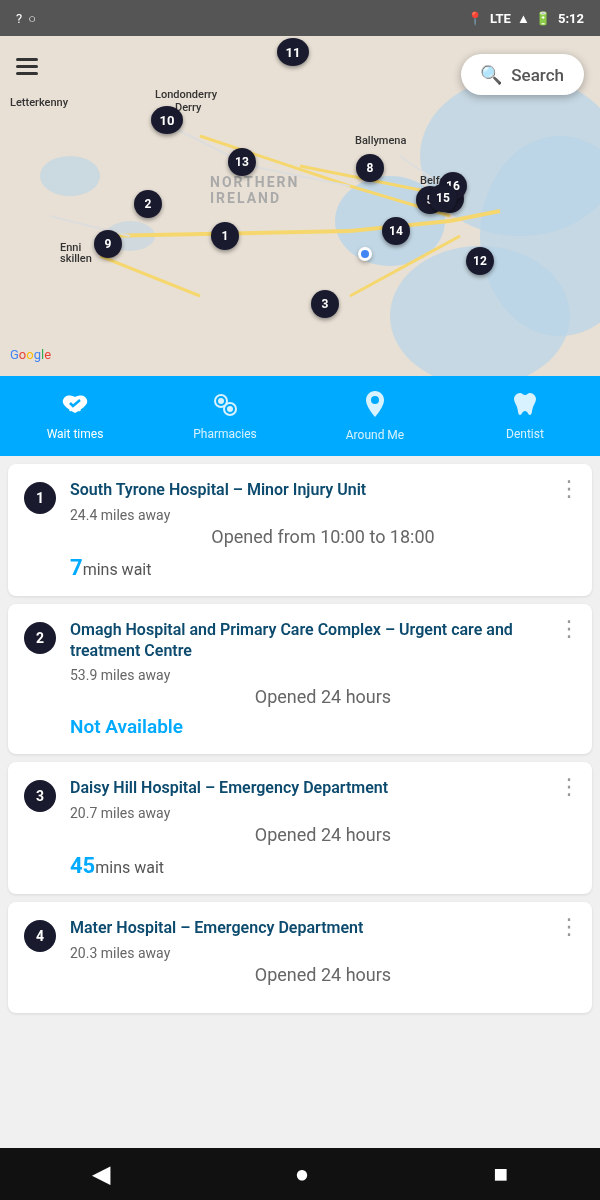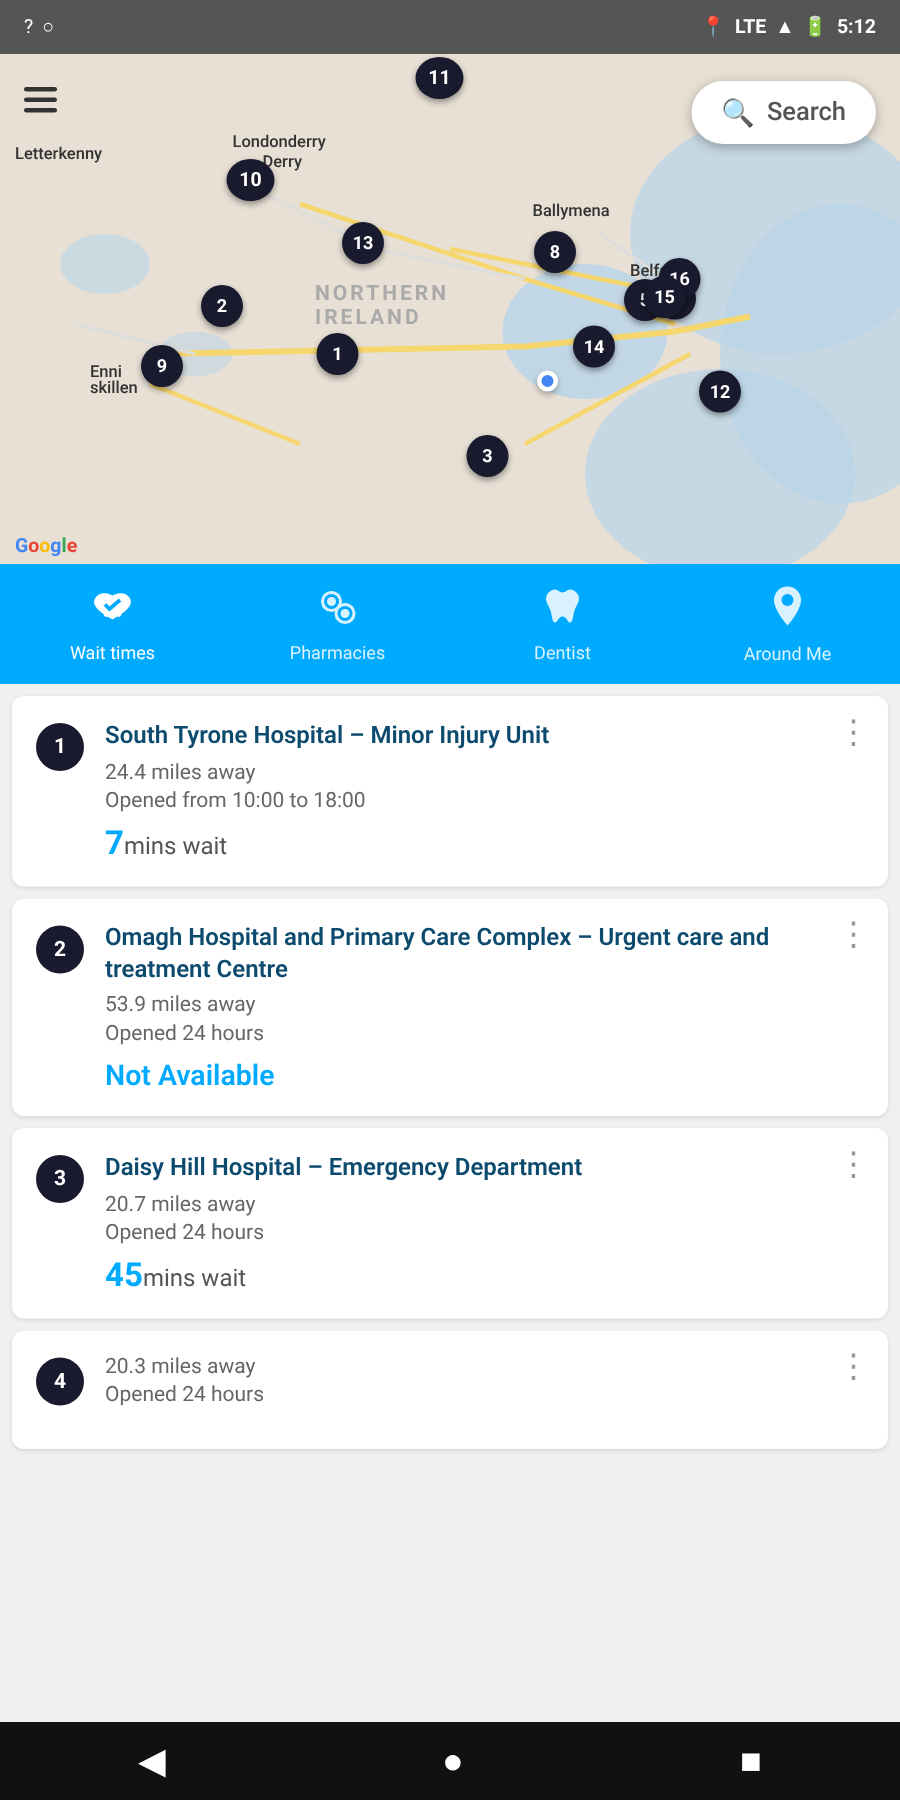--- a/index.html
+++ b/index.html
@@ -113,24 +113,24 @@
       background: #4285f4;
       border-radius: 50%;
       border: 3px solid white;
       transform: translate(-50%, -50%);
       box-shadow: 0 2px 4px rgba(0,0,0,0.3);
     }
 
     
     .google-logo {
       position: absolute;
-      bottom: 4px;
+      bottom: 14px;
       left: 10px;
       font-size: 13px;
-      font-weight: 700;
+      font-weight: 400;
       color: #555;
     }
     .google-logo span:nth-child(1) { color: #4285F4; }
     .google-logo span:nth-child(2) { color: #EA4335; }
     .google-logo span:nth-child(3) { color: #FBBC05; }
     .google-logo span:nth-child(4) { color: #4285F4; }
     .google-logo span:nth-child(5) { color: #34A853; }
     .google-logo span:nth-child(6) { color: #EA4335; }
 
     
@@ -211,23 +211,24 @@
       color: #0c4a6e;
       line-height: 1.3;
       margin-bottom: 6px;
     }
     .hospital-distance {
       font-size: 14px;
       color: #666;
       margin-bottom: 3px;
     }
     .hospital-hours {
-      font-size: 14px;
+      font-size: 18px;
       color: #666;
       margin-bottom: 8px;
+      text-align: center;
     }
     .hospital-wait {
       font-size: 16px;
       color: #555;
     }
     .hospital-wait .wait-number {
       font-size: 22px;
       font-weight: bold;
       color: #00aaff;
     }
@@ -322,21 +323,21 @@
 
     <line x1="150" y1="80" x2="250" y2="130" stroke="#ddd" stroke-width="2"></line>
     <line x1="250" y1="130" x2="350" y2="150" stroke="#ddd" stroke-width="2"></line>
     <line x1="400" y1="120" x2="450" y2="155" stroke="#ddd" stroke-width="2"></line>
     <line x1="50" y1="180" x2="130" y2="200" stroke="#ddd" stroke-width="2"></line>
   </svg>
 
   <div class="map-label" style="left:10px; top:60px;">Letterkenny</div>
   <div class="map-label" style="left:155px; top:52px;">Londonderry</div>
   <div class="map-label" style="left:175px; top:65px;">Derry</div>
-  <div class="map-label" style="left:210px; top:138px; font-size:14px; font-weight:700; color:#aaa; letter-spacing:2px;margin-top:14px;">NORTHERN<br>IRELAND</div>
+  <div class="map-label" style="left:210px; top:138px; font-size:14px; font-weight:700; color:#aaa; letter-spacing:2px;">NORTHERN<br>IRELAND</div>
   <div class="map-label" style="left:420px; top:138px;">Belfast</div>
   <div class="map-label" style="left:355px; top:98px;">Ballymena</div>
   <div class="map-label" style="left:60px; top:205px;">Enni</div>
   <div class="map-label" style="left:60px; top:216px;">skillen</div>
 
   <div class="map-marker" style="left:225px; top:200px;">1</div>
   <div class="map-marker" style="left:148px; top:168px;">2</div>
   <div class="map-marker" style="left:325px; top:268px;">3</div>
   <div class="map-marker" style="left:370px; top:132px;">8</div>
   <div class="map-marker" style="left:108px; top:208px;">9</div>
@@ -389,35 +390,35 @@
         <circle cx="20" cy="18" r="5" fill="#00aaff"></circle>
         <circle cx="11" cy="10" r="3" fill="white"></circle>
         <circle cx="20" cy="18" r="3" fill="white"></circle>
       </svg>
     </div>
     <span class="tab-label">Pharmacies</span>
   </div>
 
   <div class="tab-item">
     <div class="tab-icon">
-      <svg width="26" height="28" viewBox="0 0 26 28" fill="none" xmlns="http://www.w3.org/2000/svg">
-        <path d="M8 2C5 2 2 5 2 8C2 11 4 13 5 16C6 19 6 24 8 24C10 24 10 20 13 20C16 20 16 24 18 24C20 24 20 19 21 16C22 13 24 11 24 8C24 5 21 2 18 2C16 2 15 4 13 4C11 4 10 2 8 2Z" fill="white"></path>
-      </svg>
-    </div>
-    <span class="tab-label">Dentist</span>
-  </div>
-
-  <div class="tab-item">
-    <div class="tab-icon">
       <svg width="26" height="30" viewBox="0 0 26 30" fill="none" xmlns="http://www.w3.org/2000/svg">
         <path d="M13 1C8 1 4 5 4 10C4 17 13 27 13 27C13 27 22 17 22 10C22 5 18 1 13 1Z" fill="white"></path>
         <circle cx="13" cy="10" r="4" fill="#00aaff"></circle>
       </svg>
     </div>
     <span class="tab-label">Around Me</span>
+  </div>
+
+  <div class="tab-item">
+    <div class="tab-icon">
+      <svg width="26" height="28" viewBox="0 0 26 28" fill="none" xmlns="http://www.w3.org/2000/svg">
+        <path d="M8 2C5 2 2 5 2 8C2 11 4 13 5 16C6 19 6 24 8 24C10 24 10 20 13 20C16 20 16 24 18 24C20 24 20 19 21 16C22 13 24 11 24 8C24 5 21 2 18 2C16 2 15 4 13 4C11 4 10 2 8 2Z" fill="white"></path>
+      </svg>
+    </div>
+    <span class="tab-label">Dentist</span>
   </div>
 </div>
 
 <div class="content-area">
 
   <div class="hospital-card">
     <div class="hospital-number">1</div>
     <div class="hospital-info">
       <div class="hospital-name">South Tyrone Hospital – Minor Injury Unit</div>
       <div class="hospital-distance">24.4 miles away</div>
@@ -451,20 +452,21 @@
       <div class="hospital-wait">
         <span class="wait-number">45</span><span>mins wait</span>
       </div>
     </div>
     <div class="more-btn">⋮</div>
   </div>
 
   <div class="hospital-card" style="padding-bottom: 20px;">
     <div class="hospital-number">4</div>
     <div class="hospital-info">
+      <div class="hospital-name">Mater Hospital – Emergency Department</div>
       <div class="hospital-distance">20.3 miles away</div>
       <div class="hospital-hours">Opened 24 hours</div>
     </div>
     <div class="more-btn">⋮</div>
   </div>
 
 </div>
 
 <div class="nav-bar">
   <div class="nav-btn">◀</div>

